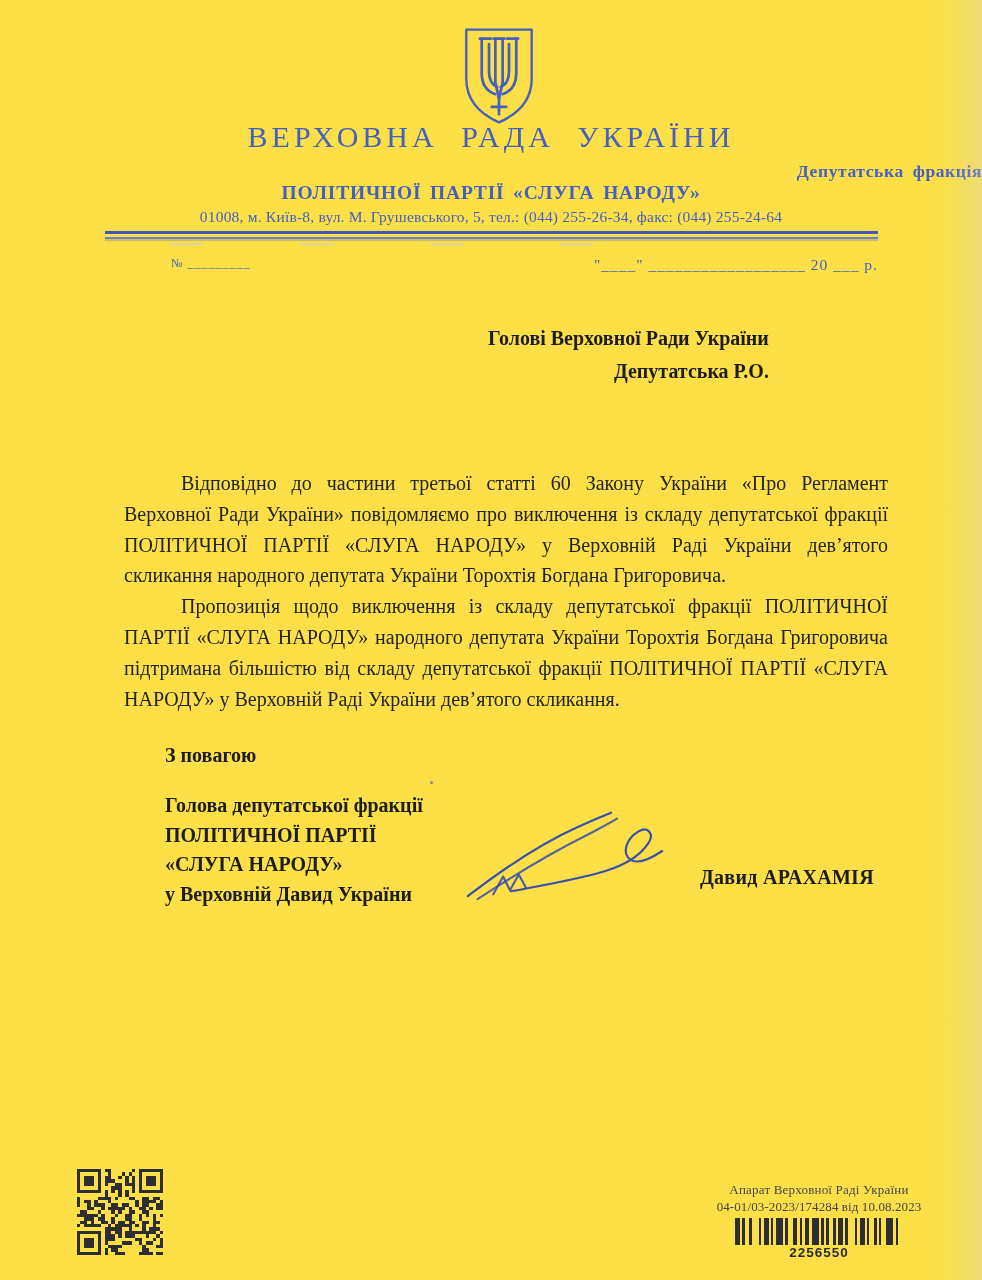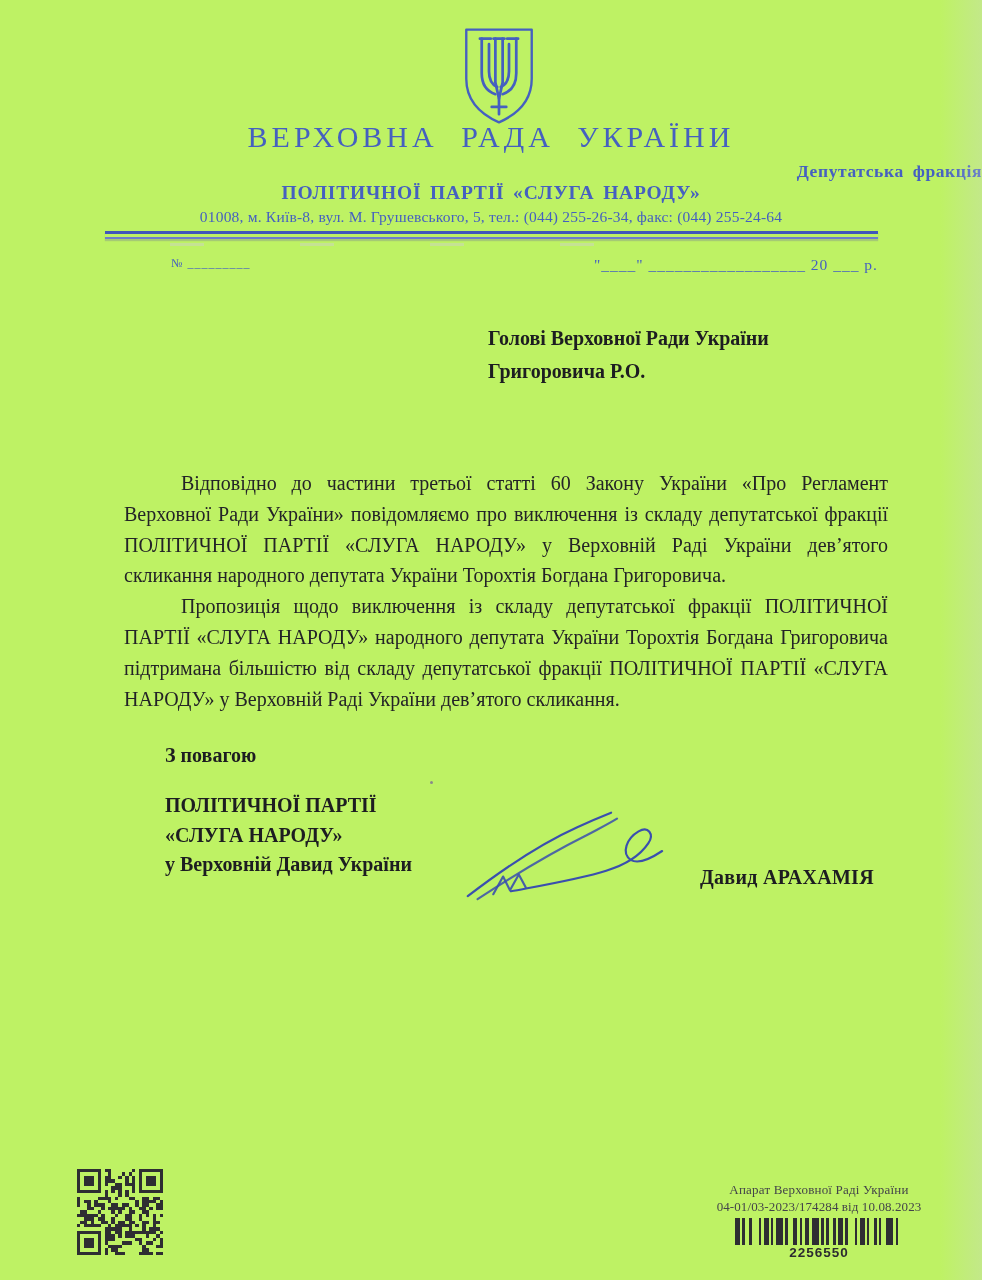--- a/index.html
+++ b/index.html
@@ -1,20 +1,20 @@
 <!DOCTYPE html>
 <html lang="uk"><head>
 <meta charset="utf-8">
 <style>
   html,body{margin:0;padding:0;background:#e8e8e8;}
   .page{
     position:relative;
     width:982px;height:1280px;
     margin:0 auto;
-    background:#bef264;
+    background:#fde047;
     font-family:"Liberation Serif", serif;
     overflow:hidden;
   }
   .page::after{
     content:"";position:absolute;right:0;top:0;bottom:0;width:42px;
     background:linear-gradient(to right, rgba(255,255,255,0), rgba(206,211,222,0.30));
     pointer-events:none;
   }
   .abs{position:absolute;}
   .emblem{left:456px;top:26px;width:86px;height:100px;}
@@ -42,21 +42,21 @@
   }
   .smudge{
     left:170px;top:243px;width:520px;height:3px;opacity:.45;filter:blur(.6px);
     background:repeating-linear-gradient(90deg,#cfcfcf 0 34px, transparent 34px 130px);
   }
   .ref-no{left:138px;top:256px;font-size:12px;color:#4560c0;letter-spacing:1px;margin-left:33px;}
   .ref-date{right:104px;top:256px;font-size:15.5px;color:#4560c0;letter-spacing:1px;}
   
   .recipient{
     left:488px;top:322px;font-size:20px;font-weight:bold;
-    line-height:33px;color:#1d1d21;
+    line-height:33px;color:#1d1d21;text-align:right;
   }
   .salutation{
     left:356px;top:402px;font-size:20.5px;font-weight:bold;color:#1d1d21;letter-spacing:0.2px;
   }
   .body-text{
     left:124px;top:444px;width:764px;
     font-size:20px;line-height:30.8px;color:#232327;
     text-align:justify;
     margin-top:24px;
   }
@@ -106,33 +106,34 @@
   <div class="abs vr-sub2">ПОЛІТИЧНОЇ ПАРТІЇ «СЛУГА НАРОДУ»</div>
   <div class="abs vr-address">01008,  м. Київ-8,  вул.  М. Грушевського, 5,  тел.: (044) 255-26-34, факс: (044) 255-24-64</div>
   <div class="abs rule"></div>
   <div class="abs smudge"></div>
 
   <div class="abs ref-no">№ _________</div>
   <div class="abs ref-date">"____" __________________ 20 ___ р.</div>
 
   <div class="abs recipient">
     <div>Голові Верховної Ради України</div>
-    <div>Григоровича Р.О.</div>
+    <div>Депутатська Р.О.</div>
   </div>
 
 
   <div class="abs body-text">
     <p>Відповідно до частини третьої статті 60 Закону України «Про Регламент Верховної Ради України» повідомляємо про виключення із складу депутатської фракції ПОЛІТИЧНОЇ ПАРТІЇ «СЛУГА НАРОДУ» у Верховній Раді України дев’ятого скликання народного депутата України Торохтія Богдана Григоровича.</p>
     <p>Пропозиція щодо виключення із складу депутатської фракції ПОЛІТИЧНОЇ ПАРТІЇ «СЛУГА НАРОДУ» народного депутата України Торохтія Богдана Григоровича підтримана більшістю від складу депутатської фракції ПОЛІТИЧНОЇ ПАРТІЇ «СЛУГА НАРОДУ» у Верховній Раді України дев’ятого скликання.</p>
   </div>
 
   <div class="abs regards">З повагою</div>
   <div class="abs dot"></div>
 
   <div class="abs signer">
+    <div>Голова депутатської фракції</div>
     <div>ПОЛІТИЧНОЇ ПАРТІЇ</div>
     <div>«СЛУГА НАРОДУ»</div>
     <div>у Верховній Давид України</div>
   </div>
 
   <svg class="abs signature-svg" viewBox="0 0 220 110" fill="none" stroke="#3a4fae" stroke-width="2.2" stroke-linecap="round" stroke-linejoin="round">
     <path d="M14,100 C40,80 85,48 125,30 C138,24 150,19 160,15"></path>
     <path d="M24,103 C50,86 95,58 135,38 C148,31 158,26 166,21" opacity="0.85"></path>
     <path d="M40,98 l10,-18 l7,14 l9,-16 l7,13" opacity="0.9"></path>
     <path d="M58,95 C95,88 130,82 155,74 C175,68 190,58 198,46 C204,37 198,28 188,34 C176,41 170,56 180,63 C188,68 200,62 212,54"></path>

